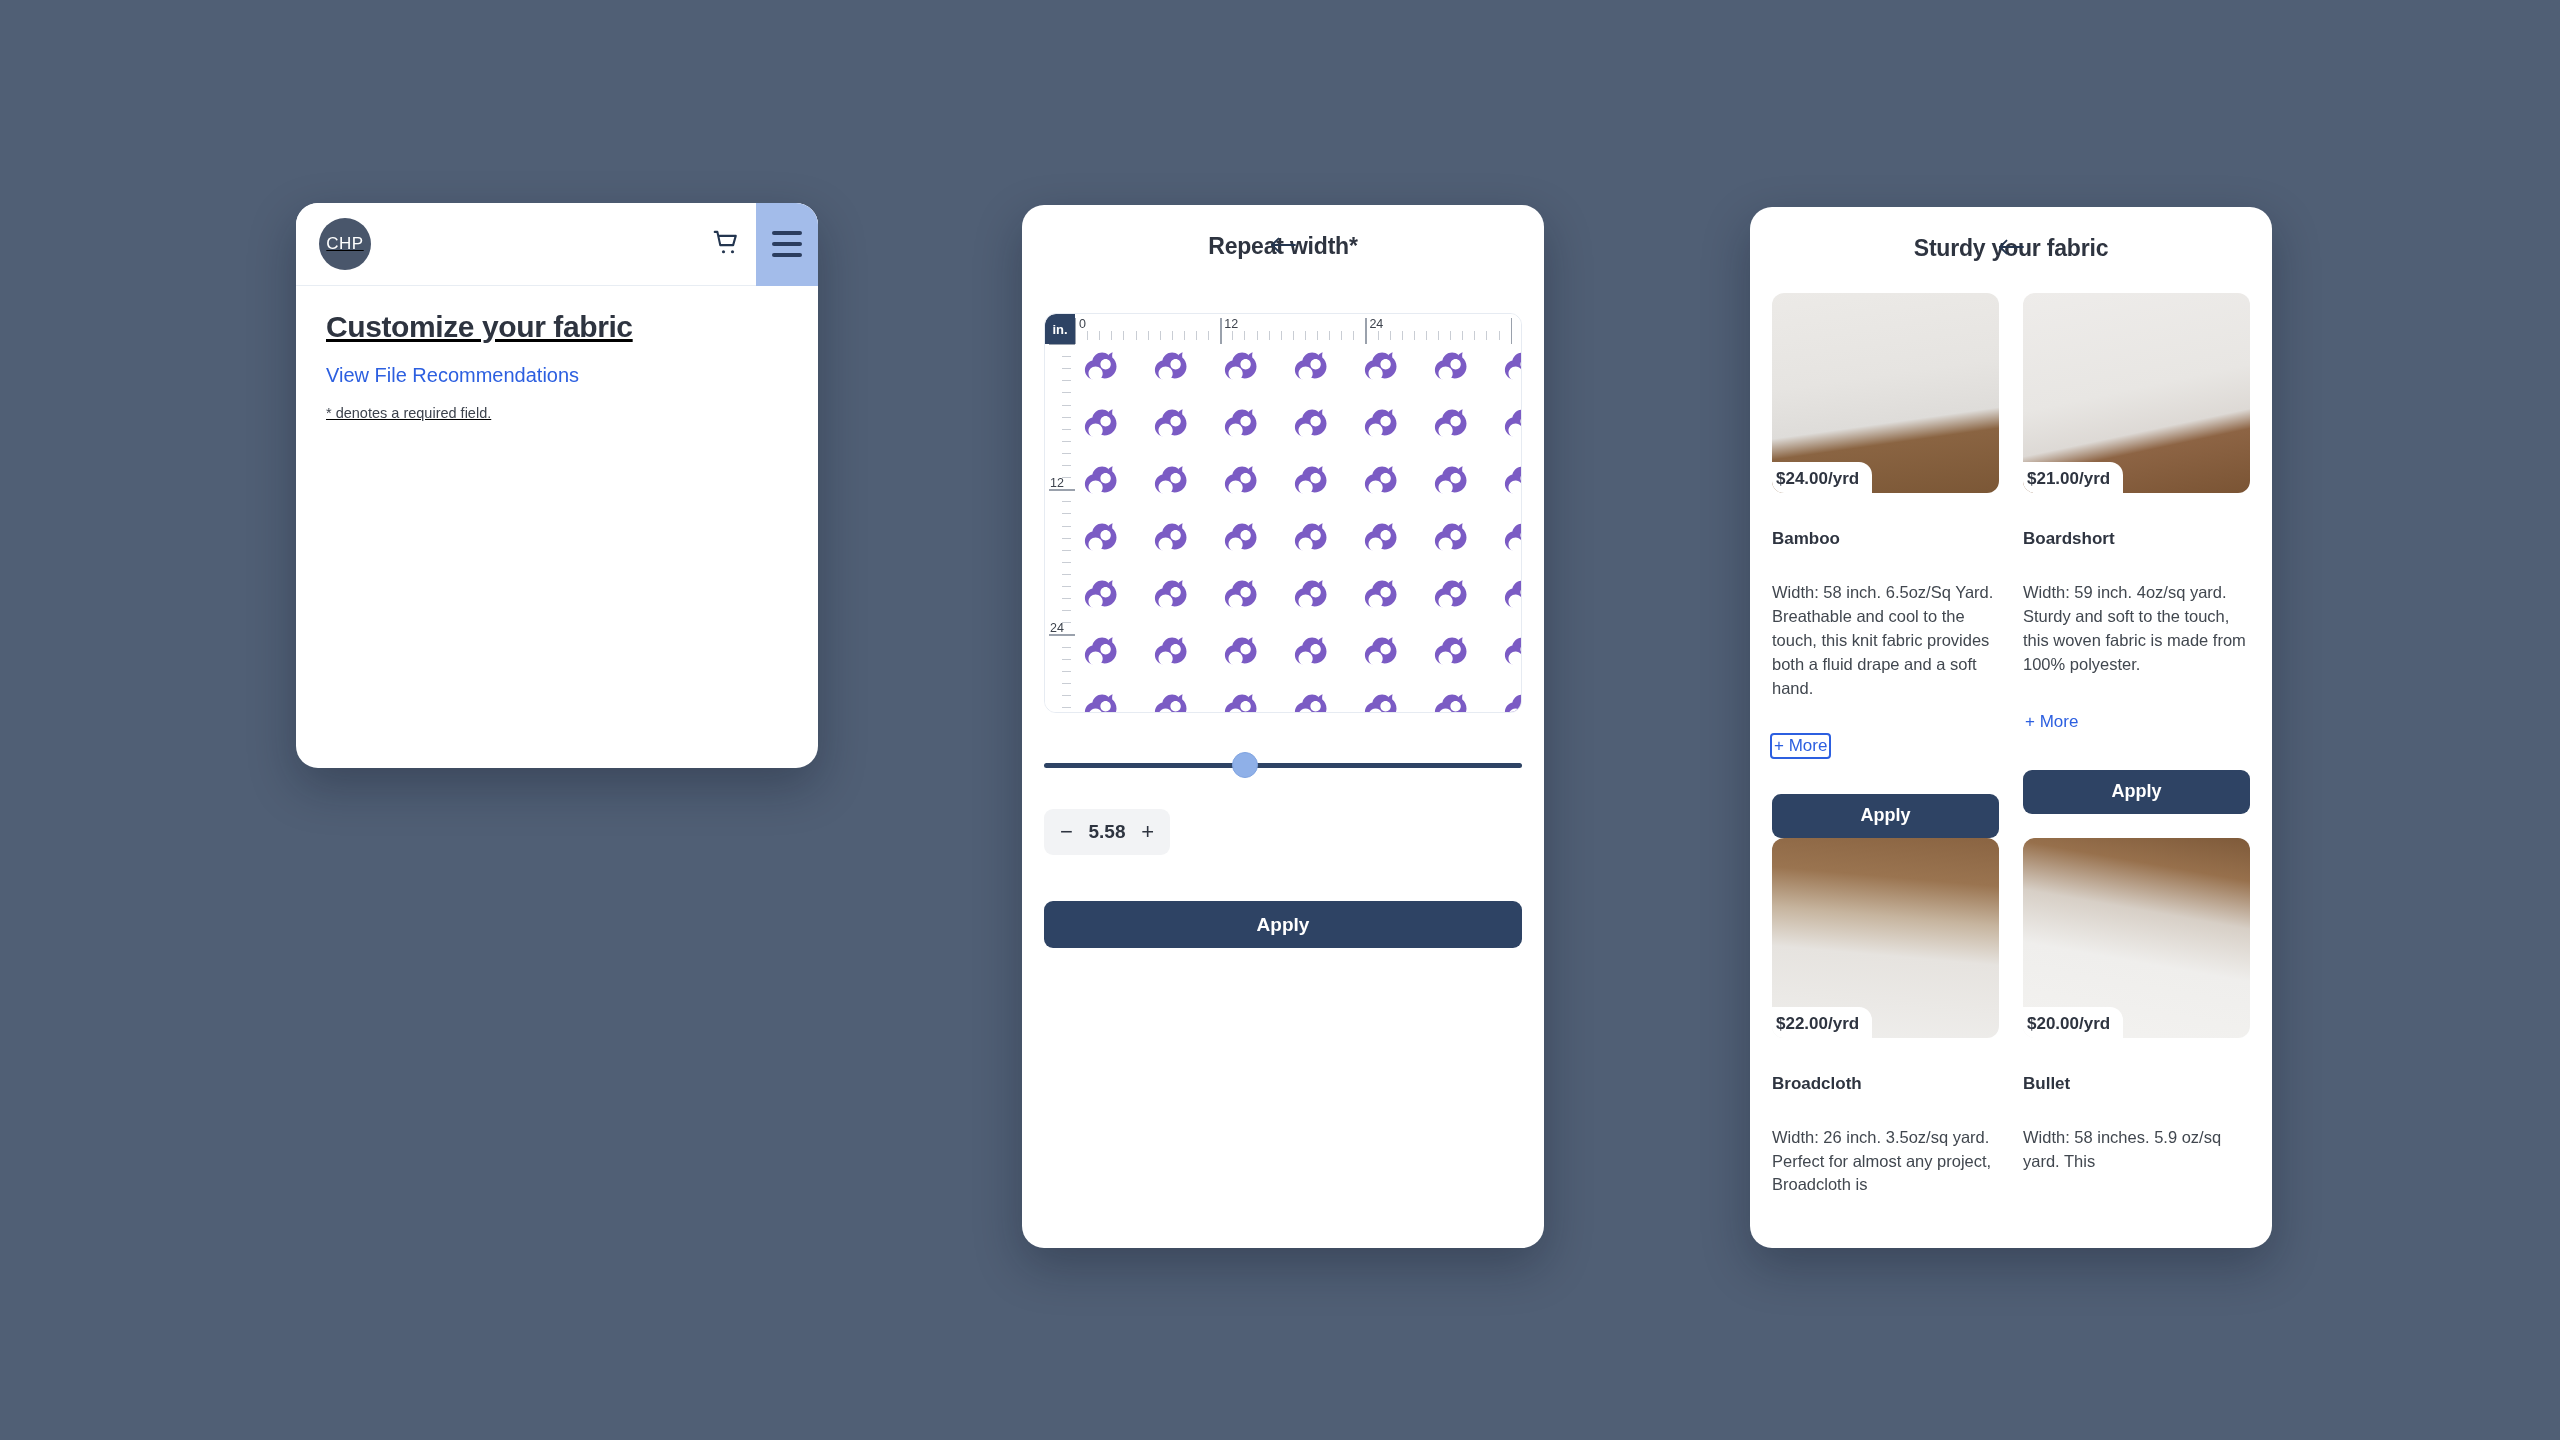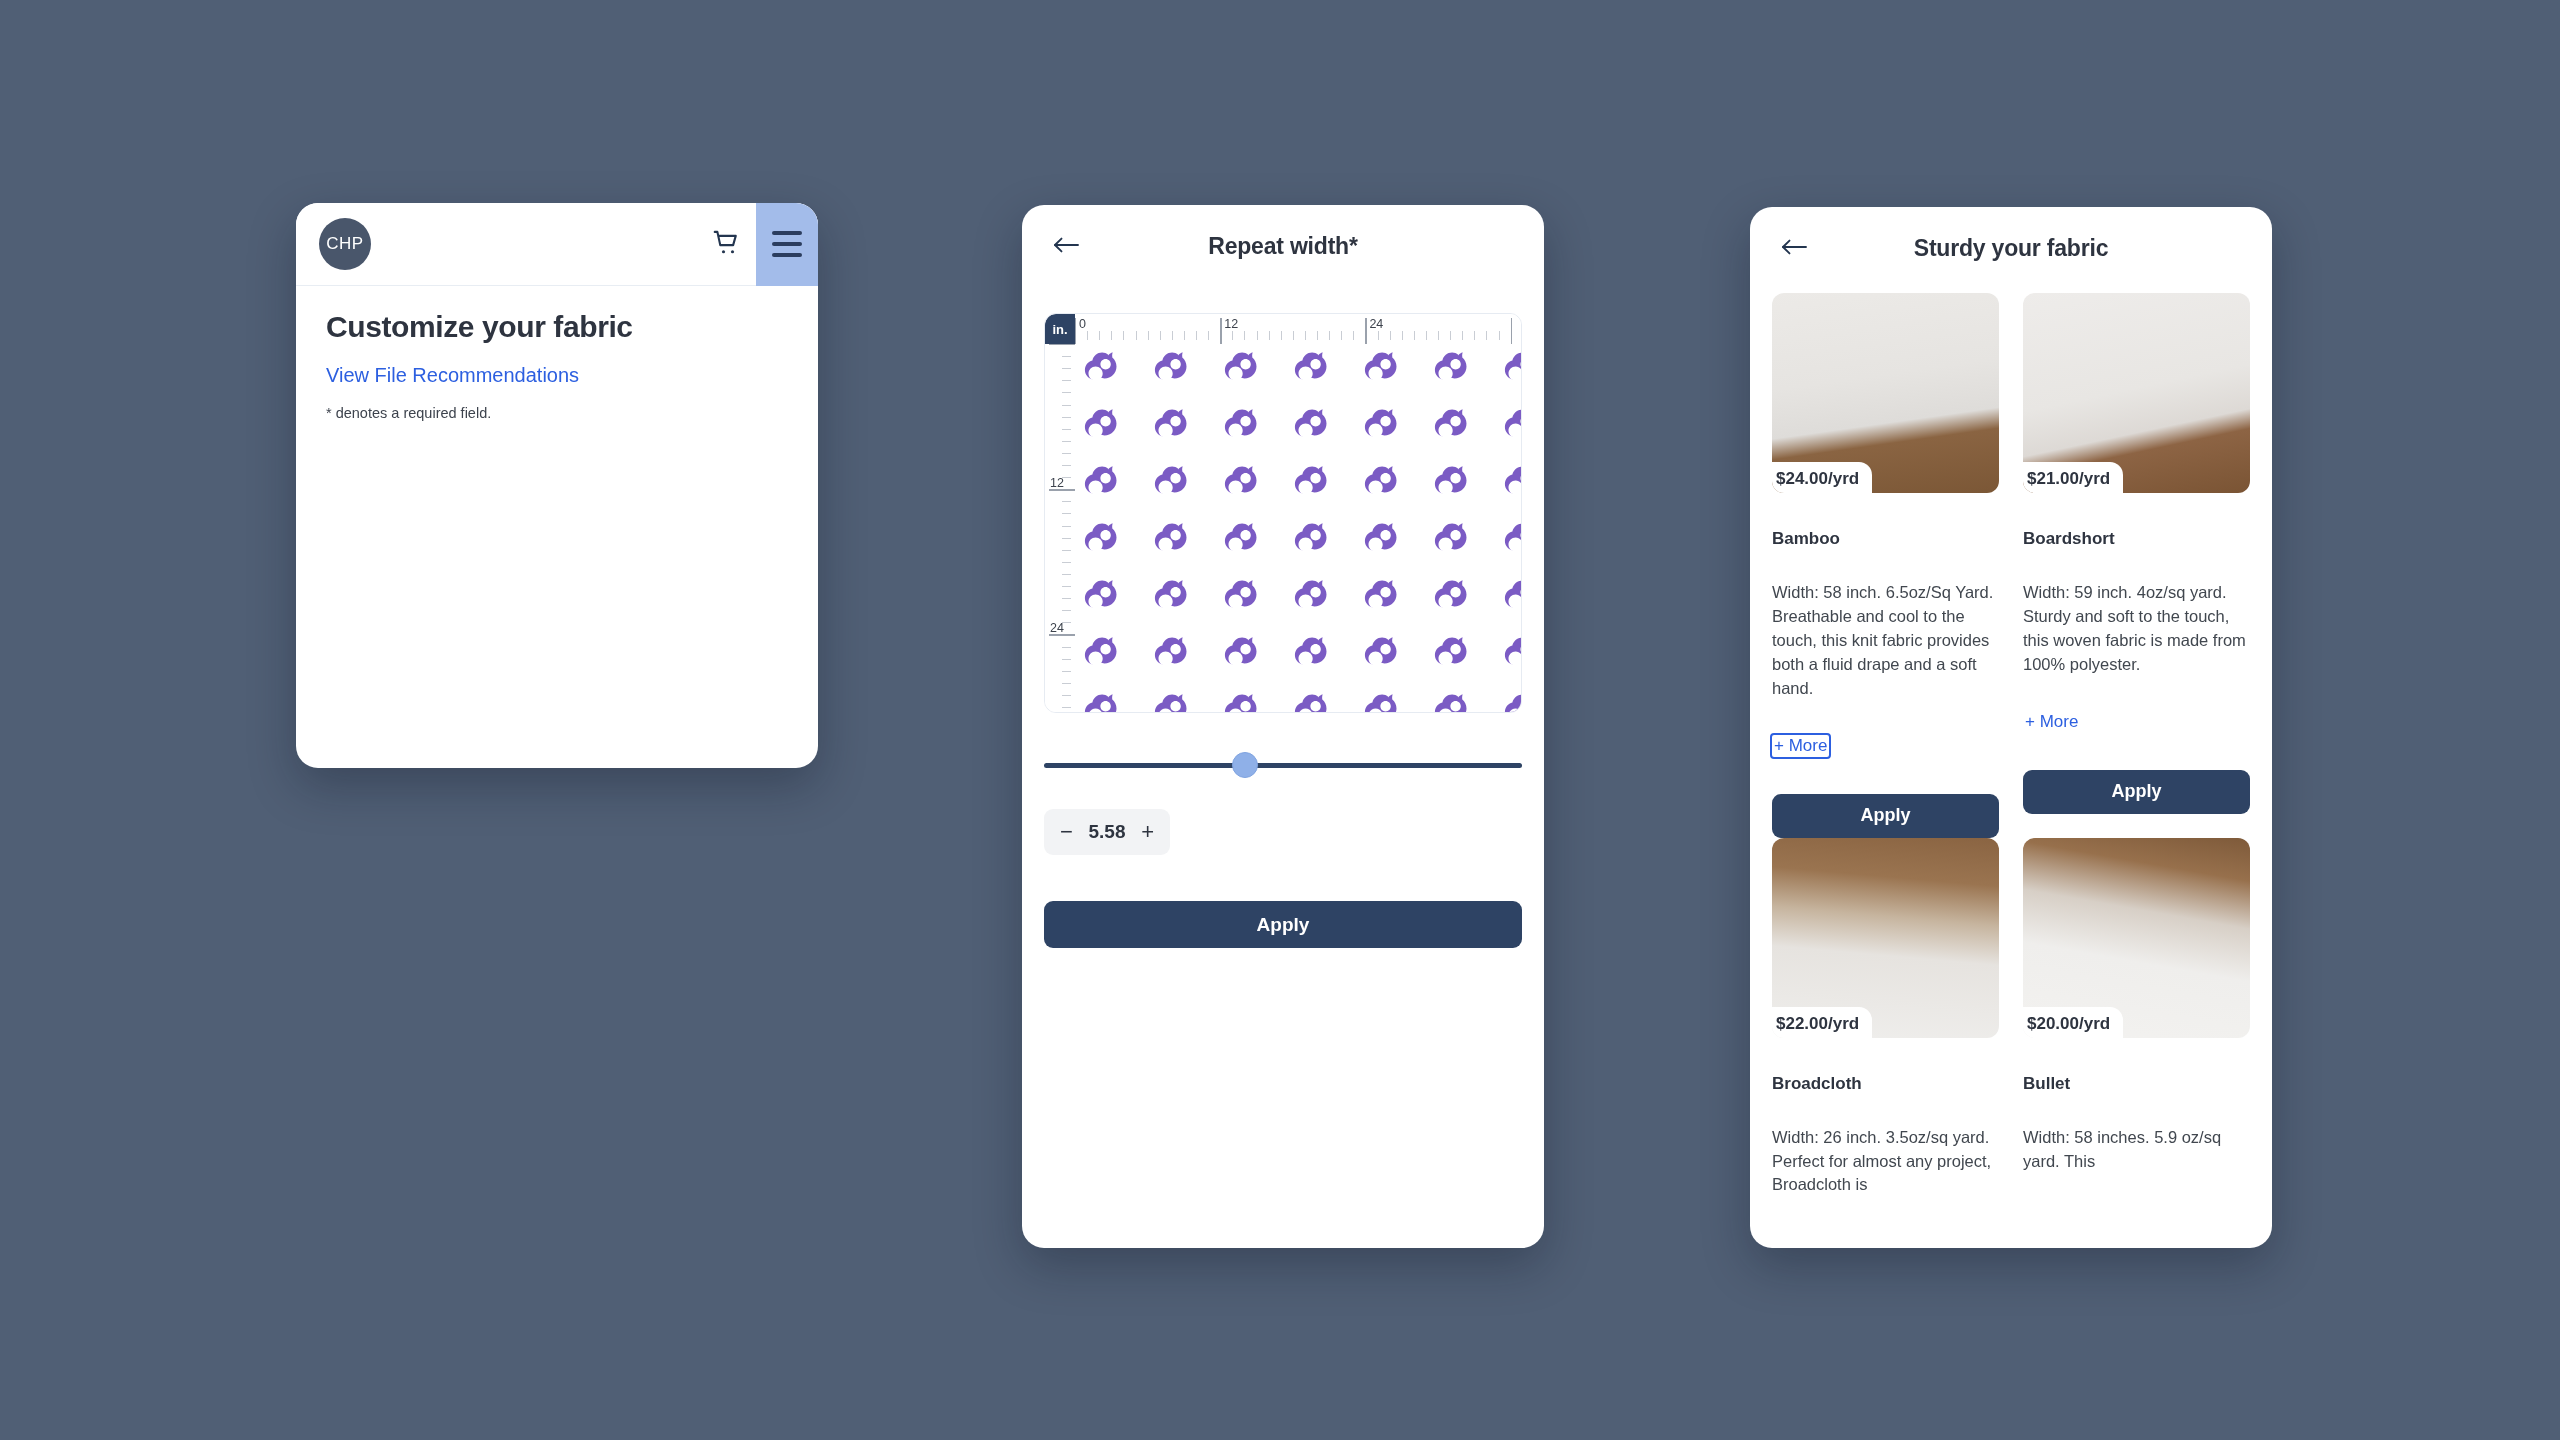--- a/index.html
+++ b/index.html
@@ -26,20 +26,21 @@
     box-shadow: 0 18px 48px rgba(10,18,32,0.30);
     overflow: hidden;
   }
 
   
   #panel-upload {
     left: 296px;
     top: 203px;
     width: 522px;
     height: 565px;
+    text-decoration: underline;
   }
 
   .app-header {
     height: 83px;
     display: flex;
     align-items: center;
     border-bottom: 1px solid #e8edf3;
     background: #fff;
   }
   .logo-badge {
@@ -136,20 +137,21 @@
     left: 1022px;
     top: 205px;
     width: 522px;
     height: 1043px;
   }
   .modal-header {
     display: flex; align-items: center;
     height: 82px;
     padding: 0 26px;
     position: relative;
+    justify-content: center;
   }
   .back-btn {
     background: none; border: none; cursor: pointer;
     display: flex; align-items: center; justify-content: center;
     width: 36px; height: 36px;
     position: relative; z-index: 2;
   }
   .modal-title {
     position: absolute;
     left: 0; right: 0;

